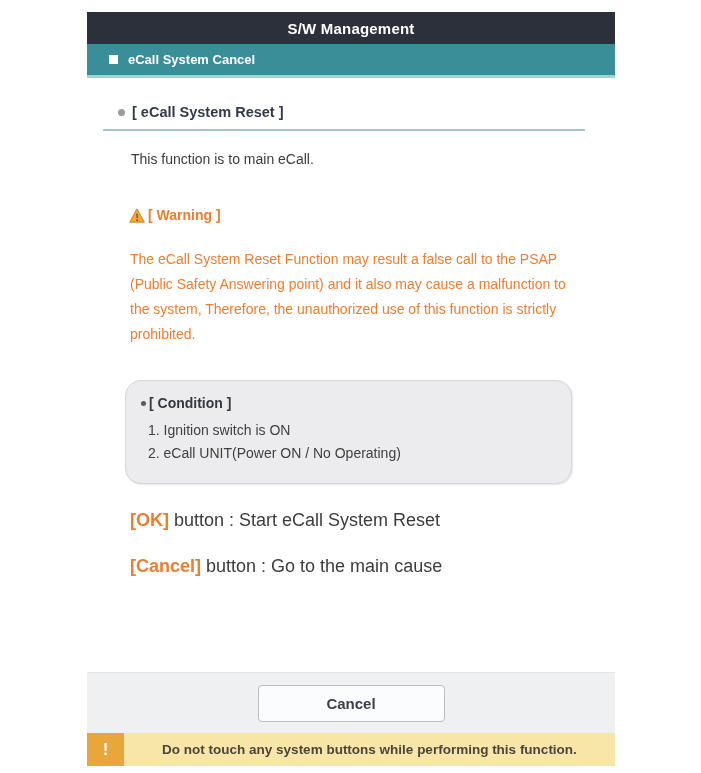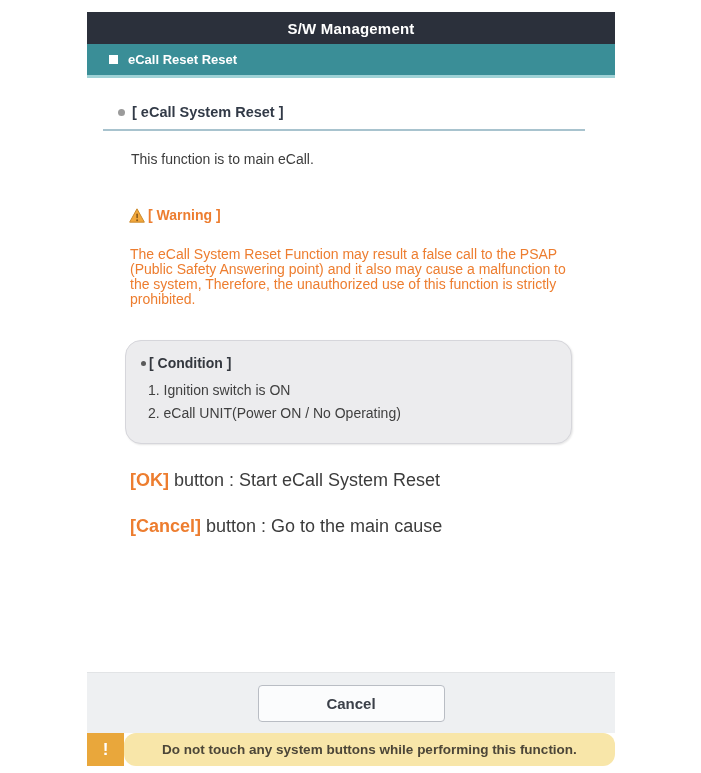--- a/index.html
+++ b/index.html
@@ -68,21 +68,21 @@
   .warn-head {
     margin: 40px 0 0 42px;
     display: flex; align-items: center;
     font-size: 14px; font-weight: bold;
     color: var(--orange, #ed7d2f);
   }
   .warn-head svg { margin-right: 3px; display: block; }
   .warn-text {
     margin: 24px 30px 0 43px;
     width: 452px;
-    font-size: 14px; line-height: 15px;
+    font-size: 14px; line-height: 25px;
     color: var(--orange, #ed7d2f);
   }
   .cond-box {
     margin: 33px 0 0 38px;
     width: 447px;
     background: #ececee;
     border: 1px solid #d6d6db;
     border-radius: 16px;
     box-shadow: 1px 1px 2px rgba(0,0,0,0.10);
     padding: 14px 14px 16px 15px;
@@ -133,35 +133,35 @@
     background: var(--notice-accent, #e9a73b);
     color: #ffffff;
     font-size: 17px; font-weight: bold;
     display: flex; align-items: center; justify-content: center;
   }
   .notice-body {
     flex: 1 1 auto;
     background: var(--notice-bg, #f8e6a9);
     color: #4c4638;
     font-size: 13.5px; font-weight: bold;
-    display: flex; align-items: center; justify-content: center; border-radius: 12px;
+    display: flex; align-items: center; justify-content: center;
   }
 </style>
 </head>
 <body>
 
 <div class="app">
 
   <div class="titlebar">
     <span>S/W Management</span>
   </div>
 
   <div class="subbar">
     <span class="sq"></span>
-    <span>eCall Reset Reset</span>
+    <span>eCall System Cancel</span>
   </div>
 
   <div class="content">
 
     <div class="section-head">
       <span class="dot"></span>
       <span>[ eCall System Reset ]</span>
     </div>
     <div class="rule"></div>
 

